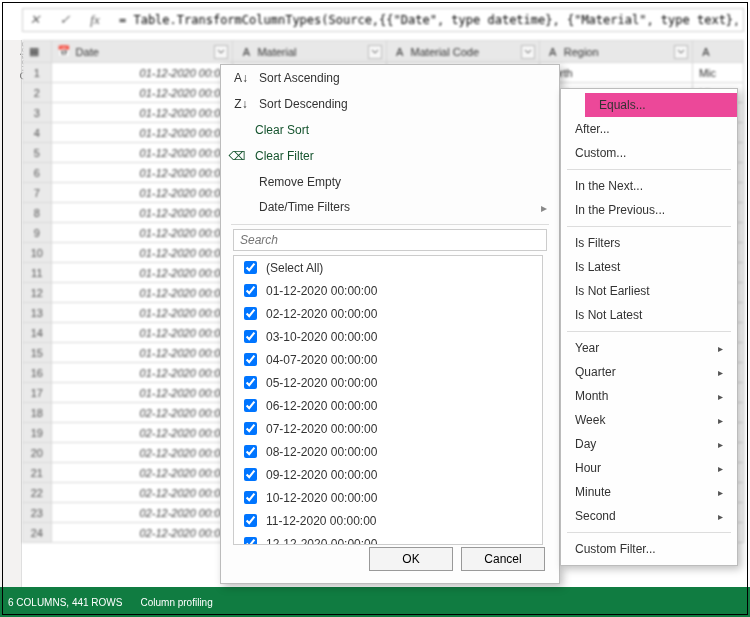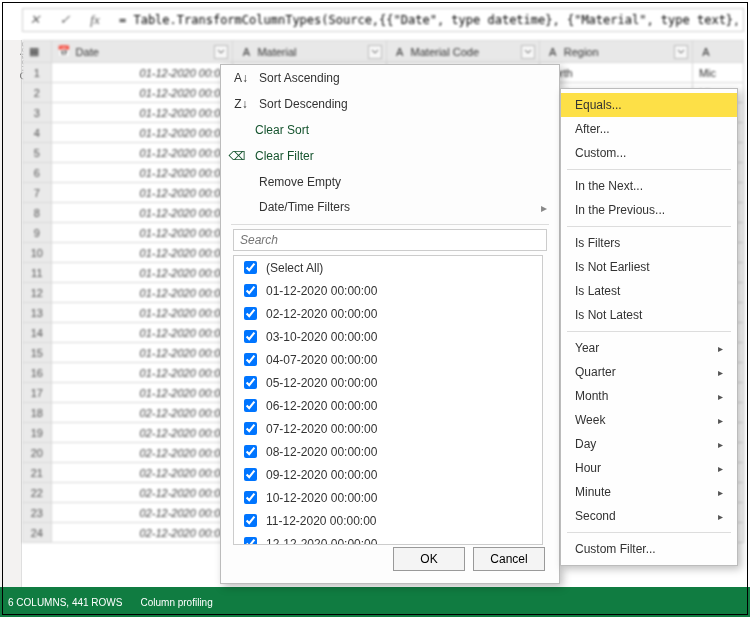--- a/index.html
+++ b/index.html
@@ -166,21 +166,21 @@
     font-size:12px;
   }
   .filter-pop .checklist input[type=checkbox]{
     width:13px;height:13px;
   }
   .filter-pop .btns {
     position:absolute; right:14px; bottom:12px;
     display:flex; gap:8px;
   }
   .filter-pop button{
-    width:72px;height:24px;
+    width:84px;height:24px;
     border:1px solid #999;
     background:#f4f4f4;
     font-size:12px;
     cursor:pointer;
   }
 
   
   .submenu {
     position:absolute;
     left: 560px;
@@ -194,21 +194,22 @@
   }
   .submenu .mi {
     display:flex; align-items:center; justify-content:space-between;
     height:24px;
     padding:0 14px;
     font-size:12px;
     color:#333;
     cursor:default;
   }
   .submenu .mi.hover {
-    background:#fde047;
+    background:#ec4899;
+    margin-left:24px;
   }
   .submenu .mi .arrow{ color:#555; font-size:10px;}
   .submenu .sep { height:1px; background:#ddd; margin:4px 6px; }
 
   .screenshot-border { position:absolute; inset:2px; border:1px solid #000; pointer-events:none; z-index:200;}
 </style>
 </head>
 <body>
 
 <div class="side-tab">
@@ -597,26 +598,26 @@
       <span>In the Next...</span>
     </div>
     <div class="mi">
       <span>In the Previous...</span>
     </div>
     <div class="sep"></div>
     <div class="mi">
       <span>Is Filters</span>
     </div>
     <div class="mi">
+      <span>Is Latest</span>
+    </div>
+    <div class="mi">
       <span>Is Not Earliest</span>
     </div>
     <div class="mi">
-      <span>Is Latest</span>
-    </div>
-    <div class="mi">
       <span>Is Not Latest</span>
     </div>
     <div class="sep"></div>
     <div class="mi">
       <span>Year</span>
       <span class="arrow">▸</span>
     </div>
     <div class="mi">
       <span>Quarter</span>
       <span class="arrow">▸</span>

